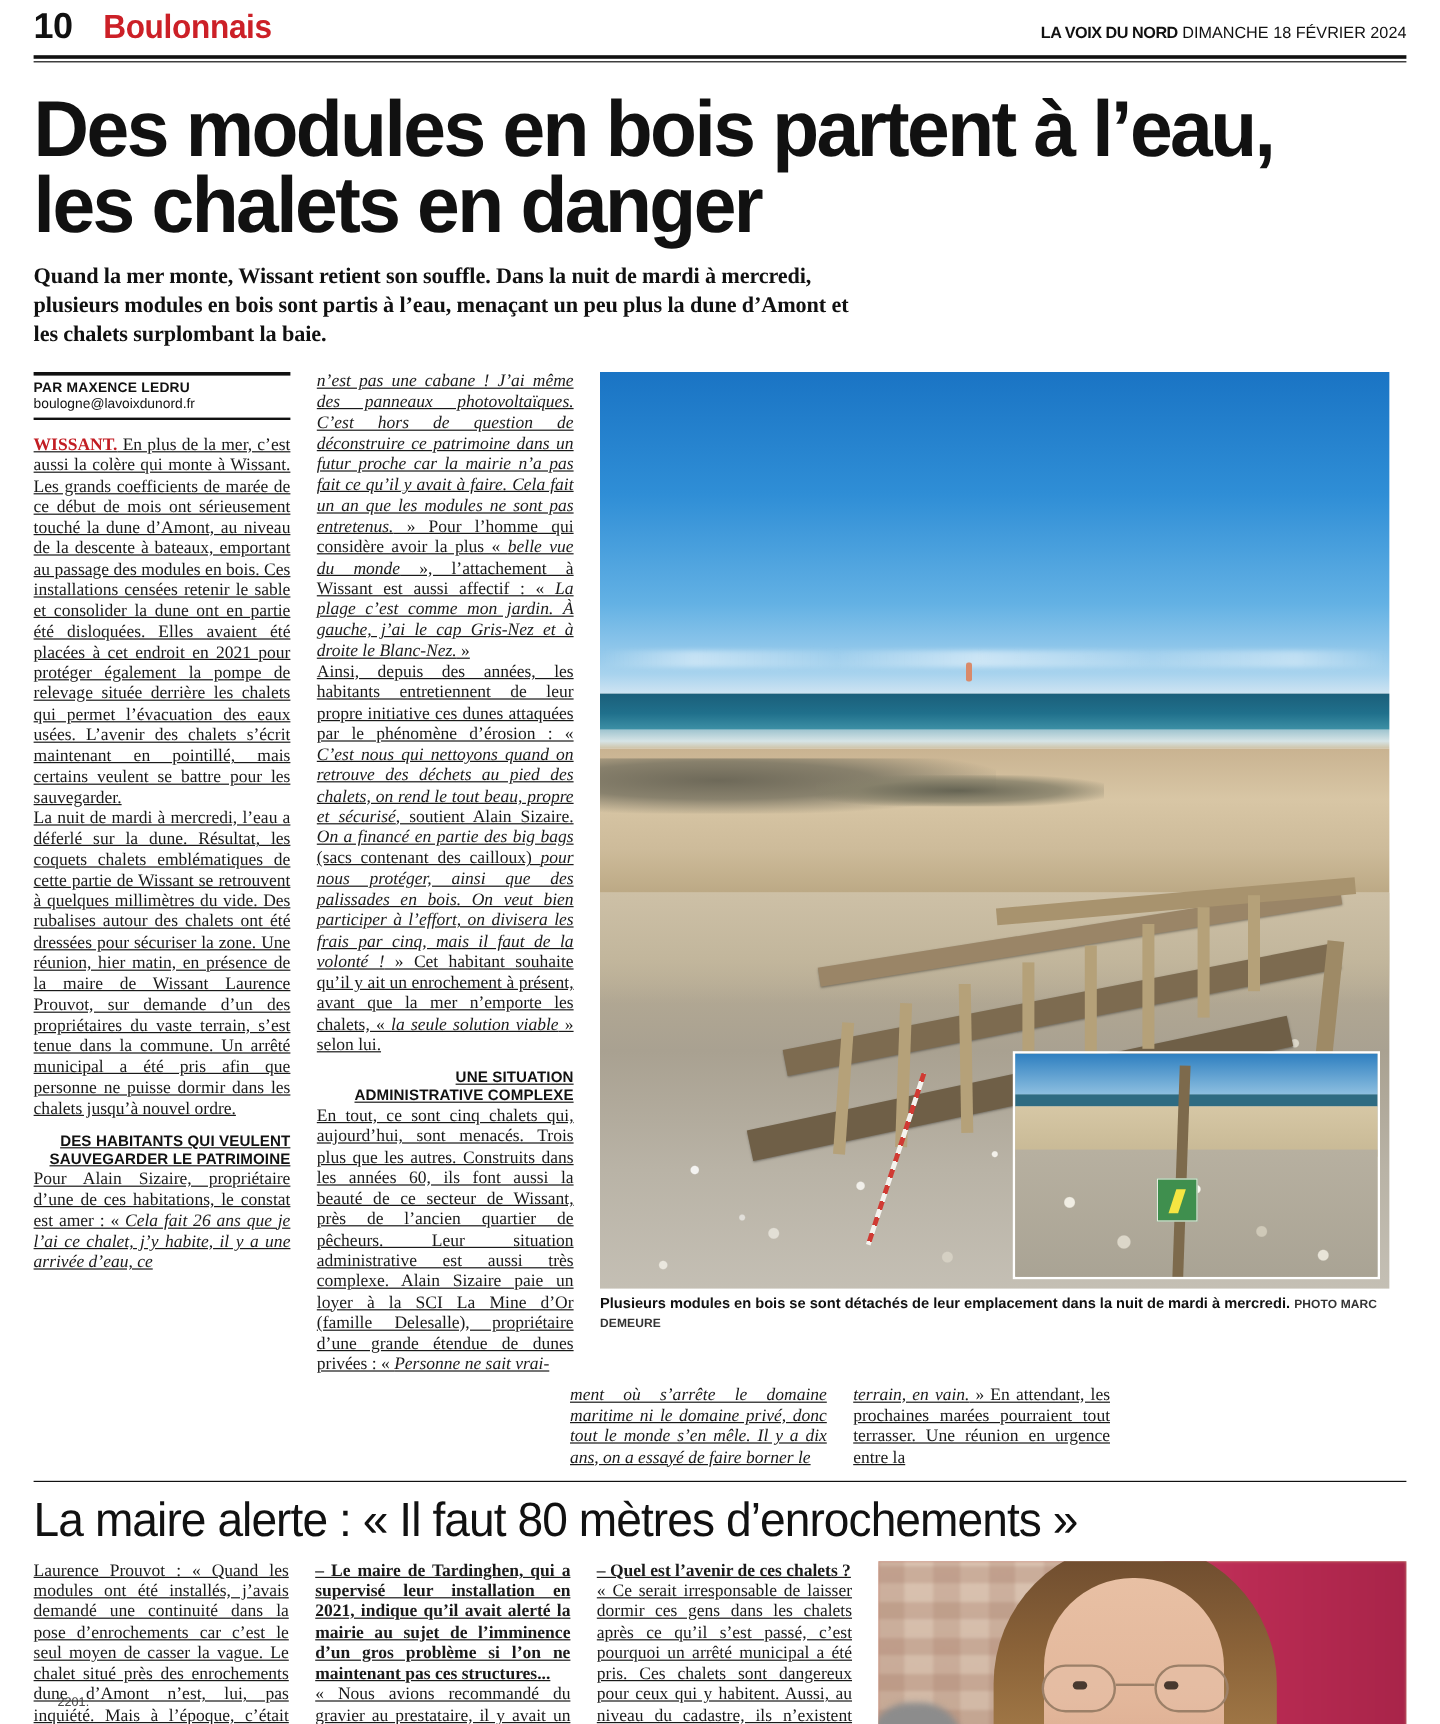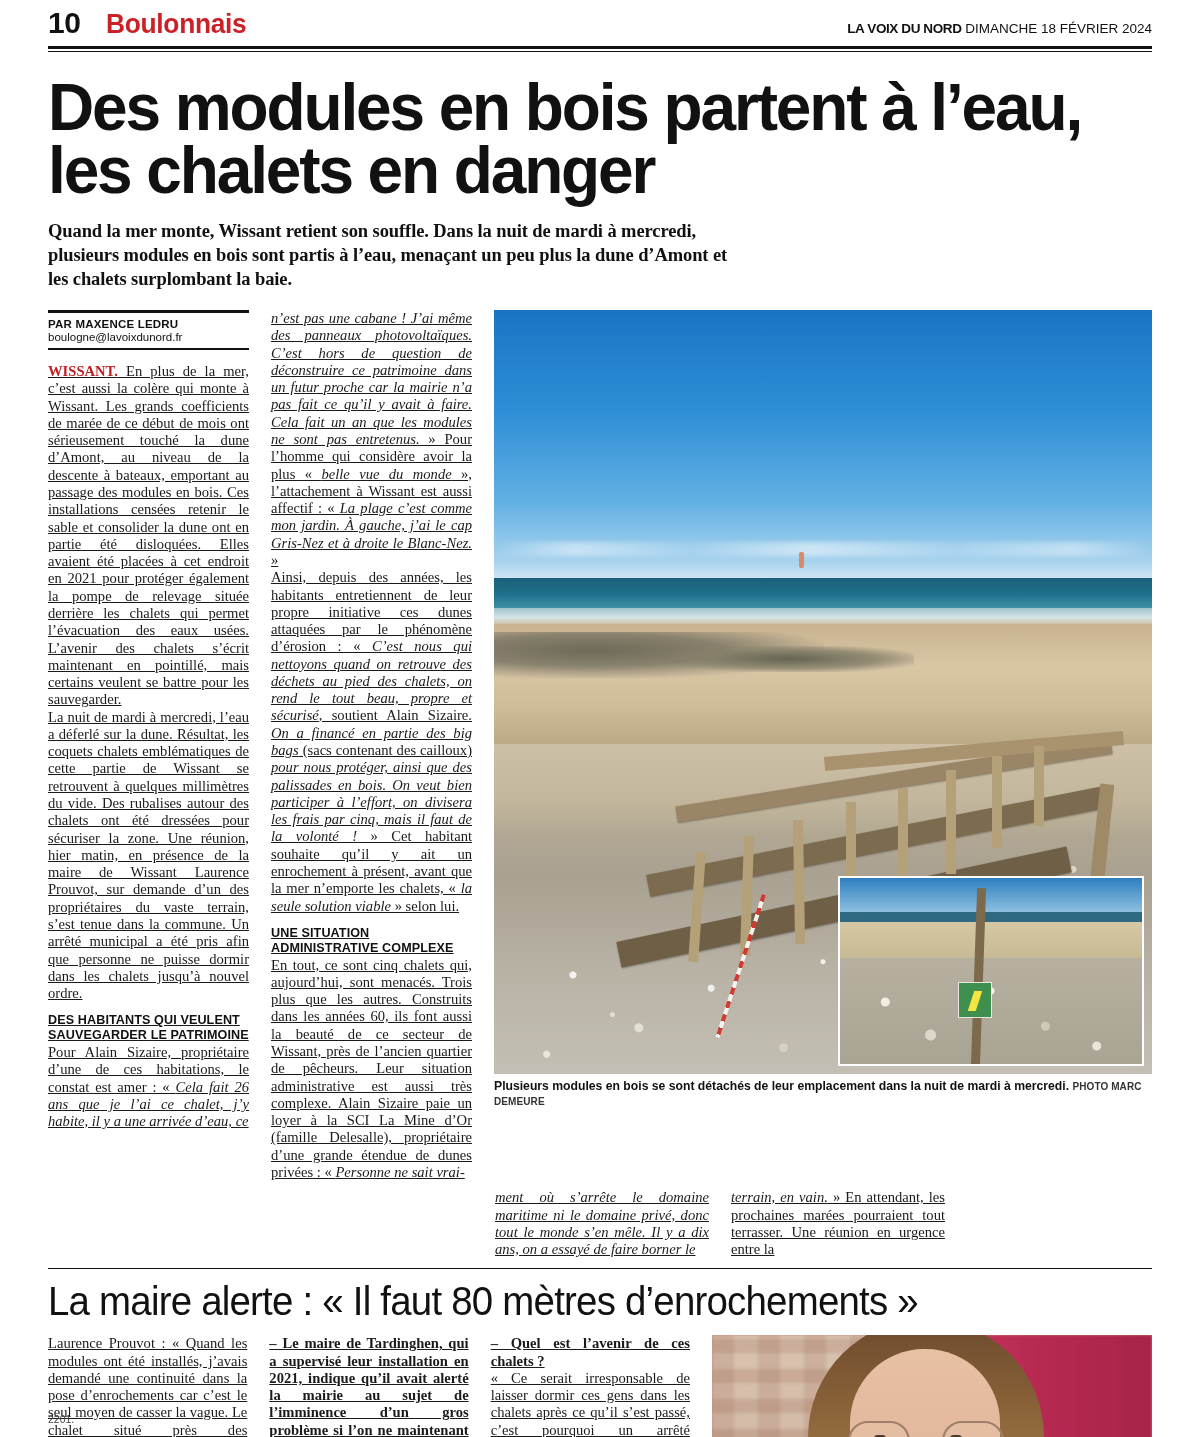--- a/index.html
+++ b/index.html
@@ -6,21 +6,21 @@
   * { box-sizing: border-box; }
   html, body { margin:0; padding:0; }
   body {
     width:1200px; height:1437px;
     background:#ffffff;
     font-family:"Liberation Serif", serif;
     color:#111;
     overflow:hidden;
     position:relative;
   }
-  .page { position:relative; width:1200px; height:1437px; padding:0 48px; }
+  .page { position:relative; width:1200px; height:1437px; padding:0 28px; }
 
   
   .masthead { display:flex; align-items:baseline; height:44px; padding-top:6px; }
   .folio {
     font-family:"Liberation Sans", sans-serif;
     font-weight:bold; font-size:30px; letter-spacing:-0.5px; color:#111;
   }
   .section-name {
     font-family:"Liberation Sans", sans-serif;
     font-weight:bold; font-style:normal; font-size:28px; color:#cc2027;
@@ -80,21 +80,21 @@
     text-decoration:underline;
   }
   .body-text p { margin:0; }
   .body-text .lede { font-weight:bold; color:#c21d23; }
   .body-text i, .body-text em { font-style:italic; }
   .subhead {
     font-family:"Liberation Sans", sans-serif;
     font-weight:bold; font-size:12.6px; line-height:1.18;
     letter-spacing:0.1px;
     margin-top:11px; margin-bottom:1px; color:#111;
-    text-align:left;
+    text-align:right;
   }
   .endmark {
     display:inline-block; width:8px; height:8px;
     background:#cc2027; margin-left:4px; vertical-align:1px;
   }
 
   
   .photo-main { position:relative; width:658px; overflow:hidden; }
   .ph-sky {
     position:relative; height:268px;

